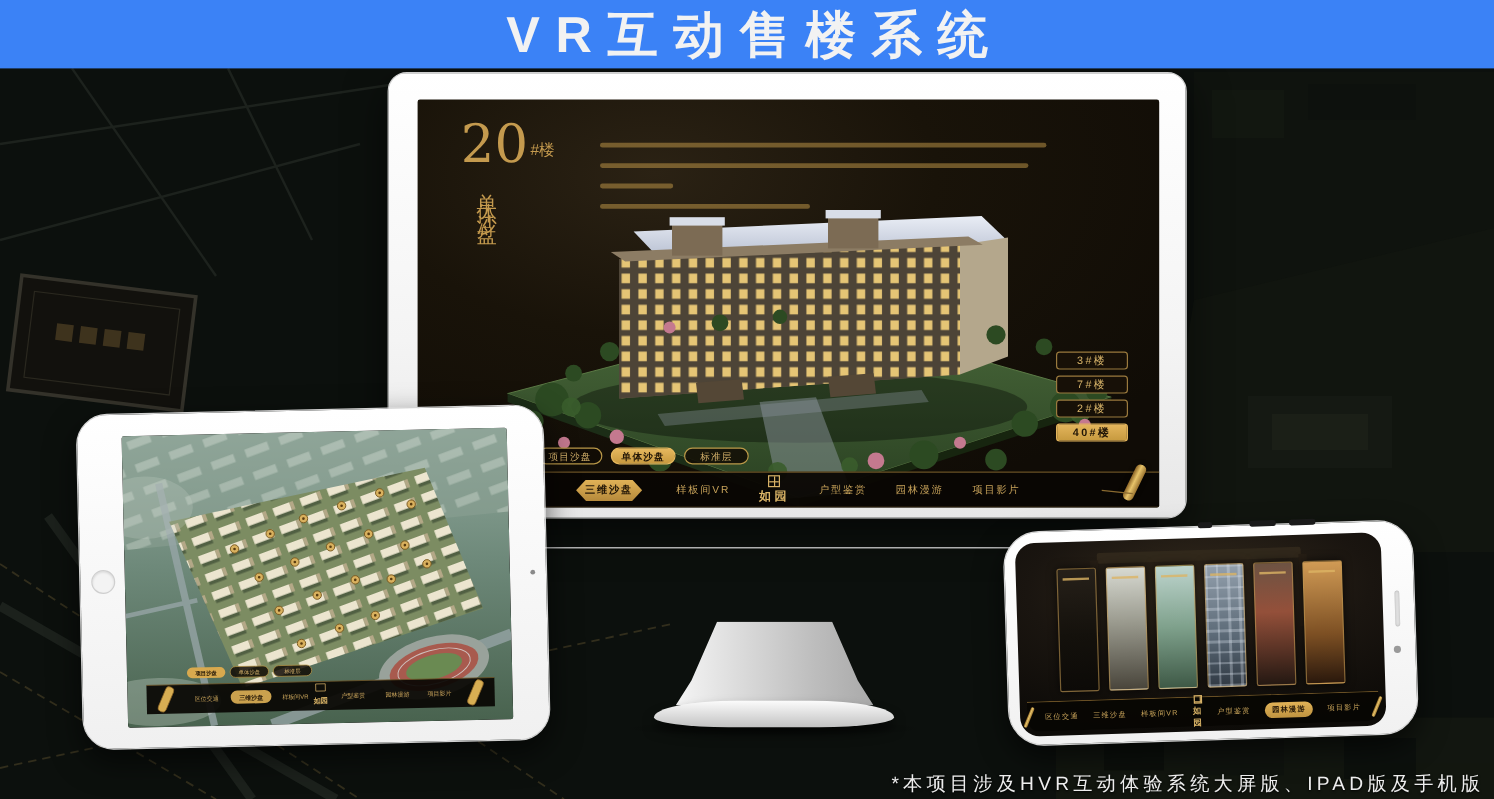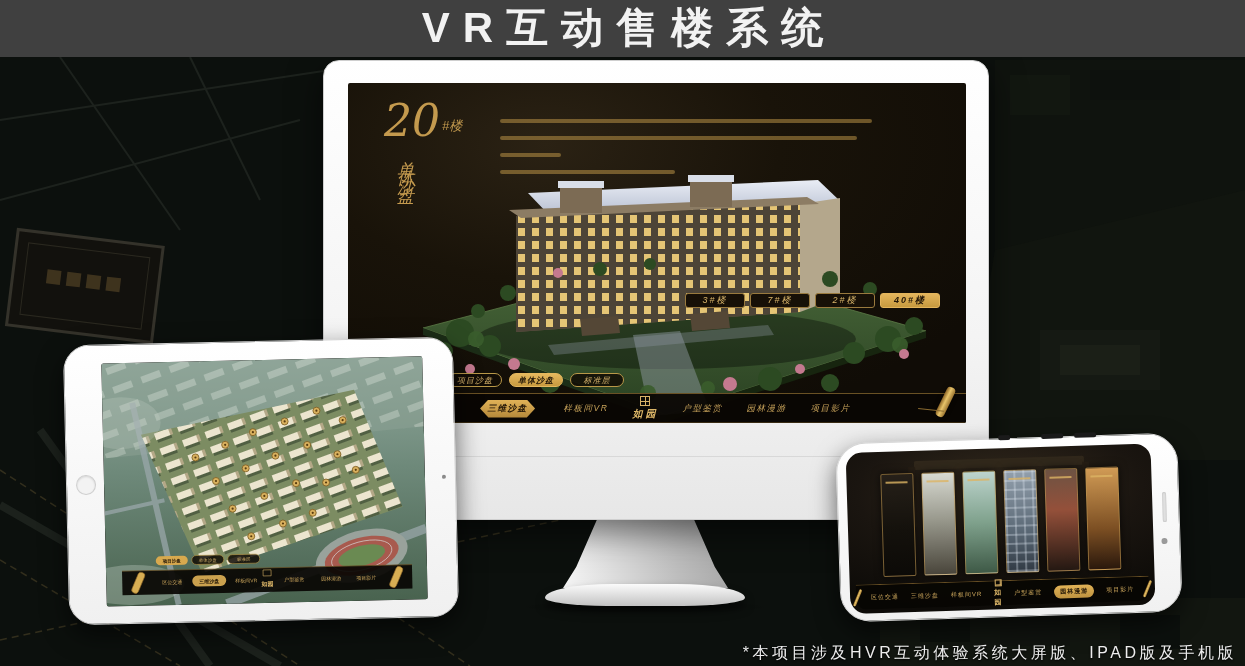--- a/index.html
+++ b/index.html
@@ -3,30 +3,30 @@
 <meta charset="utf-8">
 <style>
   * { margin:0; padding:0; box-sizing:border-box; }
   html,body { width:1245px; height:666px; overflow:hidden; }
   body { position:relative; background:#0c100d; font-family:"Liberation Sans", sans-serif; }
 
   
   .bg-svg { position:absolute; left:0; top:0; z-index:0; }
 
   
-  .title-strip { position:absolute; left:0; top:0; width:1245px; height:57px; background:#404040; z-index:5; display:flex; justify-content:center; }
+  .title-strip { position:absolute; left:0; top:0; width:1245px; height:57px; background:#3b82f6; z-index:5; display:flex; align-items:center; justify-content:center; }
   .title-strip h1 { color:#f2f2f2; font-size:42px; font-weight:bold; letter-spacing:13px; text-indent:13px; }
 
   
   .footnote { position:absolute; right:8px; bottom:2px; z-index:6; color:#ededed; font-size:16px; letter-spacing:3.5px; text-shadow:0 1px 2px #000; }
 
   
-  .monitor { position:absolute; left:323px; top:60px; width:666px; height:460px; z-index:2;
+  .monitor { position:absolute; left:323px; top:60px; width:666px; height:372px; z-index:2;
     background:linear-gradient(180deg,#ffffff 0%,#f4f4f4 60%,#e7e7e7 100%);
-    border:1px solid #cfcfcf; border-radius:16px; box-shadow:0 12px 34px rgba(0,0,0,.55);font-style:italic; }
+    border:1px solid #cfcfcf; border-radius:16px; box-shadow:0 12px 34px rgba(0,0,0,.55); }
   .monitor-seam { position:absolute; left:10px; right:10px; top:395px; height:1px; background:#d8d8d8; }
   .mon-screen { position:absolute; left:24px; top:22px; width:618px; height:340px; background:#14100a; overflow:hidden; border-radius:2px;
     background:radial-gradient(ellipse 520px 300px at 32% 18%, #2b2214 0%, #191309 45%, #100c06 100%); }
   .stand-shadow { position:absolute; left:50%; top:458px; transform:translateX(-50%); width:260px; height:14px; background:radial-gradient(ellipse at center, rgba(0,0,0,.45), transparent 70%); z-index:1; }
   .stand-neck { position:absolute; left:563px; top:518px; width:165px; height:70px; z-index:1;
     background:linear-gradient(90deg,#f5f5f5 0%,#d9d9d9 35%,#bdbdbd 70%,#a9a9a9 100%);
     clip-path:polygon(21% 0, 79% 0, 92% 70%, 100% 100%, 0 100%, 8% 70%); }
   .stand-base { position:absolute; left:545px; top:584px; width:200px; height:22px; z-index:1;
     background:linear-gradient(180deg,#fbfbfb 0%,#dcdcdc 55%,#c2c2c2 100%);
     border-radius:50% 50% 45% 45% / 90% 90% 55% 55%; box-shadow:0 6px 10px rgba(0,0,0,.55); }
@@ -34,21 +34,21 @@
   
   .mon-heading { position:absolute; left:36px; top:16px; color:#c9a355; }
   .mon-num { font-family:"DejaVu Serif", serif; font-size:44px; line-height:44px; color:#c49a4e; display:inline-block; }
   .mon-unit { font-size:13px; color:#c49a4e; vertical-align:super; margin-left:2px; }
   .mon-vert { writing-mode:vertical-rl; font-size:17px; letter-spacing:9px; margin-top:4px; margin-left:10px; color:#c49a4e; height:120px; }
   .mon-desc { position:absolute; left:152px; top:36px; width:380px; }
   .mon-desc .dline { height:4px; background:rgba(197,156,74,.5); border-radius:2px; margin-bottom:13px; filter:blur(.4px); }
   .mon-desc .dline:nth-child(1){width:98%;} .mon-desc .dline:nth-child(2){width:94%;}
   .mon-desc .dline:nth-child(3){width:16%;} .mon-desc .dline:nth-child(4){width:46%;}
 
-  .floor-btns { position:absolute; right:26px; top:210px; display:flex; flex-direction:row; gap:5px; }
+  .floor-btns { position:absolute; right:26px; top:210px; display:flex; flex-direction:column; gap:5px; }
   .floor-btn { width:60px; height:15px; font-size:9px; color:#d9b56a; background:#171007; border:1px solid #9a7a3e; border-radius:3px;
     display:flex; align-items:center; justify-content:center; letter-spacing:2px; cursor:pointer; }
   .floor-btn.active { background:linear-gradient(180deg,#e3b55c,#c79a3f); color:#221607; font-weight:bold; border-color:#e3b55c; }
 
   .sub-tabs { position:absolute; left:100px; top:290px; display:flex; gap:7px; }
   .sub-tab { min-width:54px; height:14px; padding:0 6px; font-size:8px; letter-spacing:1px; color:#d3b06a; background:rgba(18,12,5,.85);
     border:1px solid #b99848; border-radius:8px; display:flex; align-items:center; justify-content:center; cursor:pointer; }
   .sub-tab.active { background:linear-gradient(180deg,#e6b85e,#c89a3f); color:#221607; font-weight:bold; border-color:#e6b85e; }
 
   .mon-nav { position:absolute; left:0; bottom:0; width:100%; height:30px; background:rgba(9,6,3,.95);

